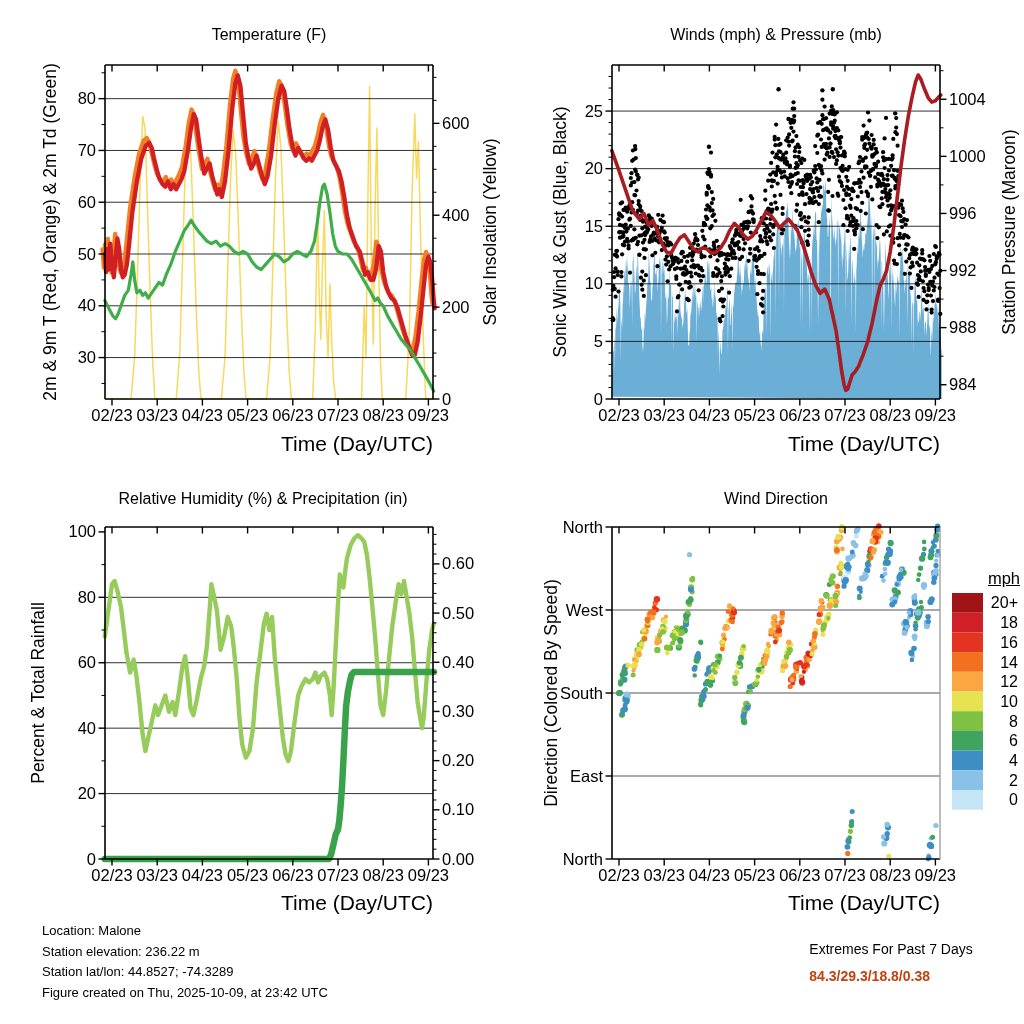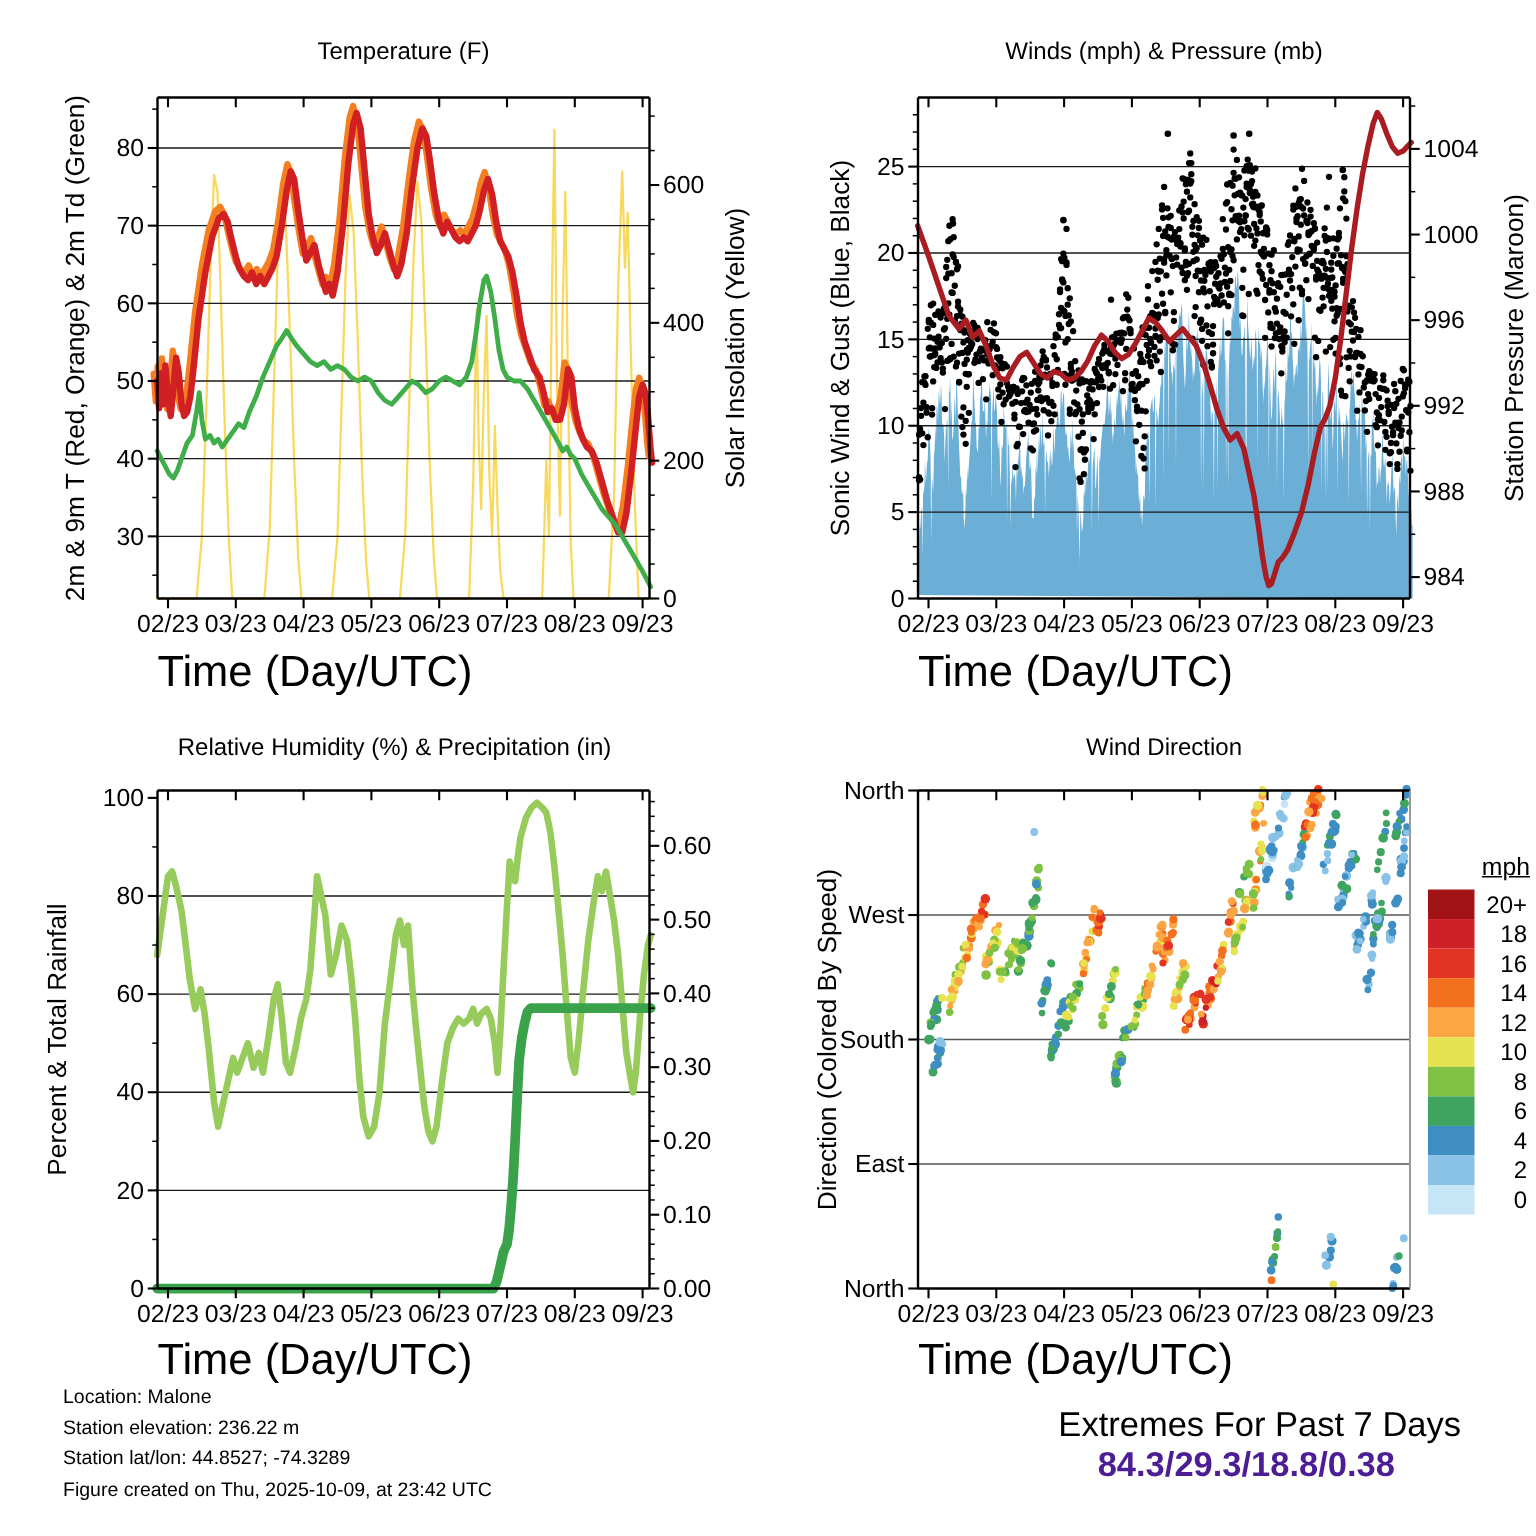--- a/index.html
+++ b/index.html
@@ -1,24 +1,24 @@
 <!DOCTYPE html>
 <html><head>
 <meta charset="utf-8">
 <style>
   html,body{margin:0;padding:0;background:#fff;}
   body{width:1024px;height:1024px;font-family:"Liberation Sans",sans-serif;color:#000;}
   .fig{position:relative;width:1024px;height:1024px;overflow:hidden;background:#fff;}
   #plot{position:absolute;left:0;top:0;}
   .abs{position:absolute;}
   .ptitle{font-size:16px;text-align:center;white-space:nowrap;}
-  .xlab{font-size:29px;text-align:left;white-space:nowrap;}
+  .xlab{font-size:21px;text-align:right;white-space:nowrap;}
   .ylab{font-size:17.5px;text-align:center;white-space:nowrap;transform:rotate(-90deg);height:22px;line-height:22px;}
   .footer{left:42px;top:921px;font-size:13px;line-height:20.6px;}
-  .extremes{right:50px;top:938px;font-size:23px;line-height:22.5px;text-align:right;margin-left:48px;}
+  .extremes{right:50px;top:938px;font-size:14px;line-height:22.5px;margin-left:48px;}
   .extval{font-weight:bold;margin-top:4px;padding-right:44px;}
   .cbtitle{left:940px;top:569px;width:80px;text-align:right;font-size:16.5px;text-decoration:underline;}
 </style>
 </head>
 <body>
 
 <div class="fig">
   <svg id="plot" width="1024" height="1024">
     <g id="p0">
         <path d="M104.8,399.0 L131.0,399.0 L134.6,357.7 L137.3,279.6 L140.0,187.7 L142.7,116.5 L145.0,127.9 L147.3,201.4 L150.0,288.7 L152.7,362.2 L154.9,399.0 L176.2,399.0 L179.8,353.1 L182.5,261.2 L185.2,169.3 L187.9,123.3 L190.6,150.9 L193.4,224.4 L196.1,307.1 L198.8,371.4 L201.0,399.0 L221.4,399.0 L225.0,357.7 L227.7,270.4 L230.4,183.1 L233.1,130.2 L235.8,155.5 L238.6,229.0 L241.3,311.7 L244.0,373.7 L246.2,399.0 L266.6,399.0 L270.2,355.4 L272.9,265.8 L275.6,173.9 L278.3,121.0 L281.0,148.6 L283.8,224.4 L286.5,309.4 L289.2,371.4 L291.4,399.0 L312.7,399.0 L315.4,325.5 L317.7,206.0 L319.0,288.7 L320.8,339.3 L322.6,261.2 L324.4,210.6 L326.2,316.3 L328.1,357.7 L329.9,284.1 L331.7,339.3 L333.5,380.6 L335.7,399.0 L361.5,399.0 L364.2,307.1 L366.0,357.7 L367.8,206.0 L369.6,86.6 L371.4,261.2 L373.3,343.9 L375.1,206.0 L376.9,127.9 L378.7,261.2 L380.5,362.2 L382.3,399.0 L405.8,399.0 L409.4,330.1 L412.1,192.3 L414.8,114.2 L416.6,178.5 L418.5,141.7 L420.3,224.4 L423.0,330.1 L425.7,399.0 L434.7,399.0" fill="none" stroke="#f8d95e" stroke-width="1.5" stroke-linejoin="round" stroke-linecap="round"></path>
@@ -2130,15 +2130,15 @@
 
   <div class="abs footer">
     <div>Location: Malone</div>
     <div>Station elevation: 236.22 m</div>
     <div>Station lat/lon: 44.8527; -74.3289</div>
     <div>Figure created on Thu, 2025-10-09, at 23:42 UTC</div>
   </div>
 
   <div class="abs extremes">
     <div>Extremes For Past 7 Days</div>
-    <div class="extval" id="extval" style="color: #4c1d95;">84.3/29.3/18.8/0.38</div>
+    <div class="extval" id="extval" style="color: #c2410c;">84.3/29.3/18.8/0.38</div>
   </div>
 </div>
 
 </body></html>

